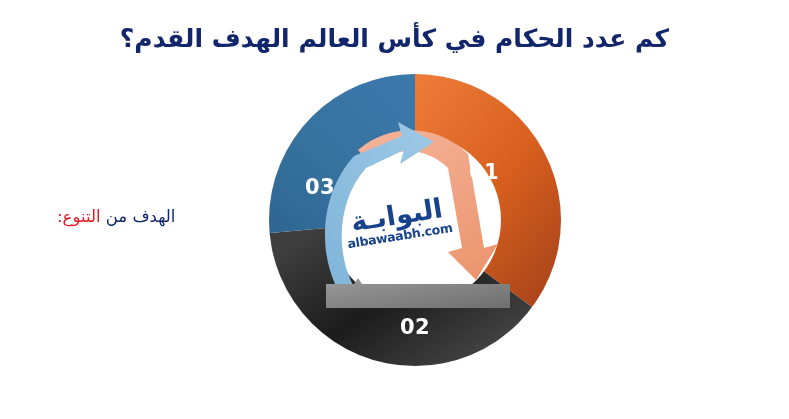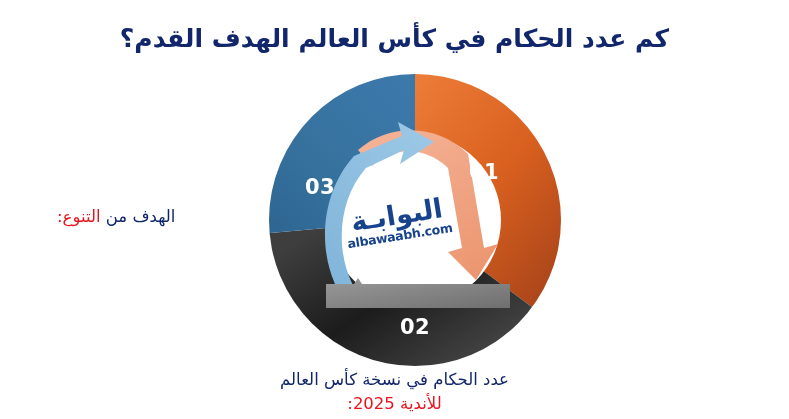--- a/index.html
+++ b/index.html
@@ -135,24 +135,20 @@
 
 <div id="page">
 
   <div class="title">كم عدد الحكام في كأس العالم الهدف القدم؟</div>
 
 
   <div class="side-label label-left">
     <span>الهدف من </span><span class="hl">التنوع:</span>
   </div>
 
-  <div class="caption">
-    <span>عدد الحكام في نسخة كأس العالم</span>
-    <span class="line2">للأندية 2025:</span>
-  </div>
 
   <div class="diagram">
     <svg viewBox="0 0 306 296" xmlns="http://www.w3.org/2000/svg">
       <defs>
         <linearGradient id="gradOrange" x1="0.15" y1="0" x2="0.85" y2="1">
           <stop offset="0%" stop-color="#ec7b37"></stop>
           <stop offset="50%" stop-color="#d9601f"></stop>
           <stop offset="100%" stop-color="#a8441a"></stop>
         </linearGradient>
         <linearGradient id="gradBlue" x1="0.9" y1="0.05" x2="0.1" y2="1">

